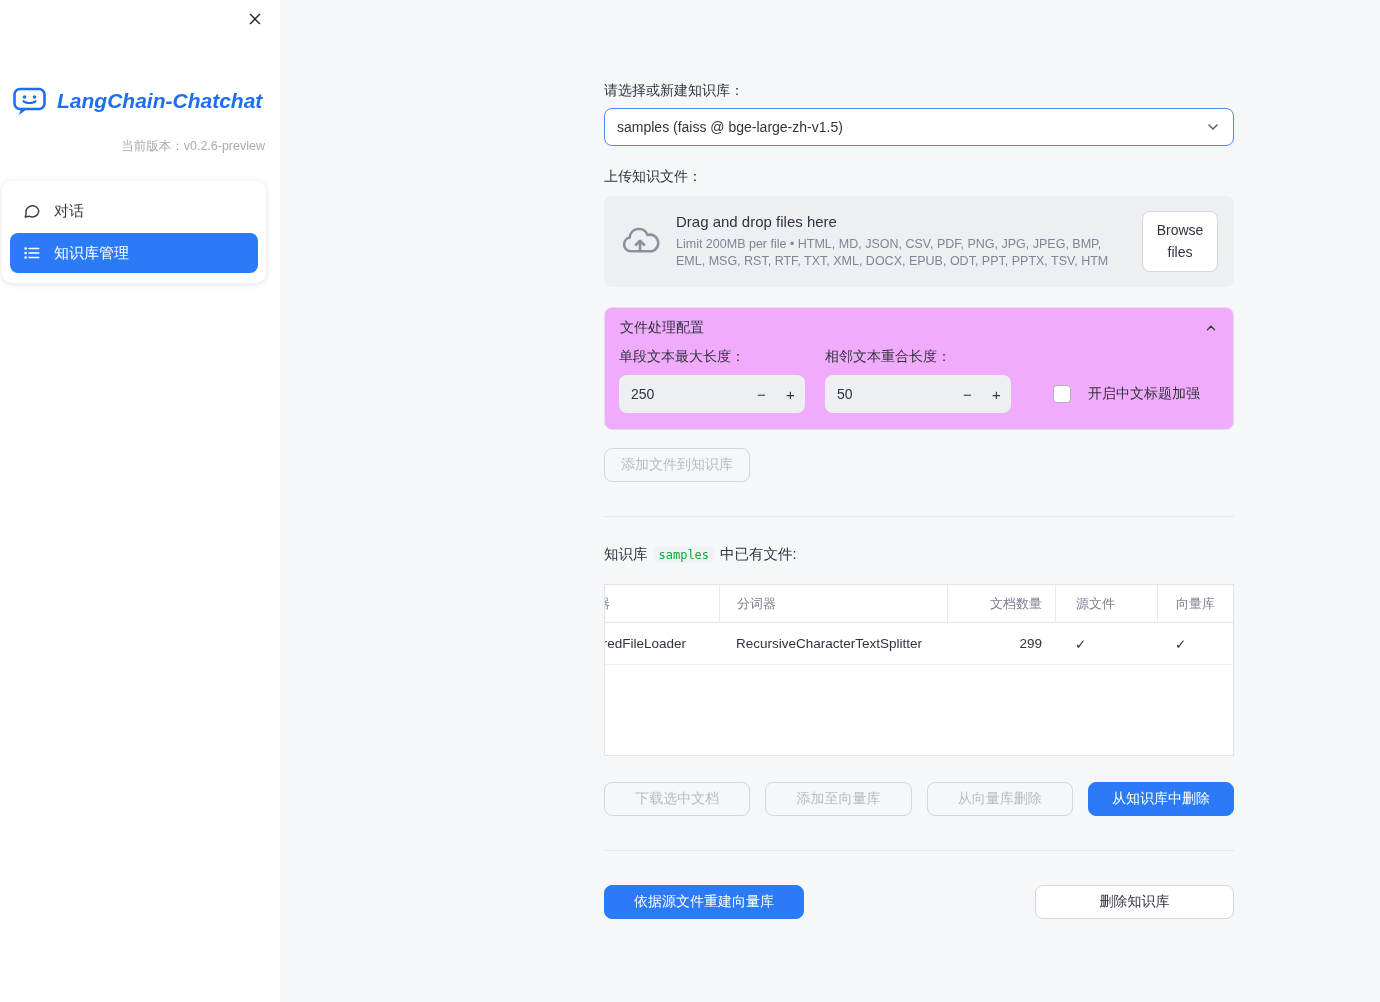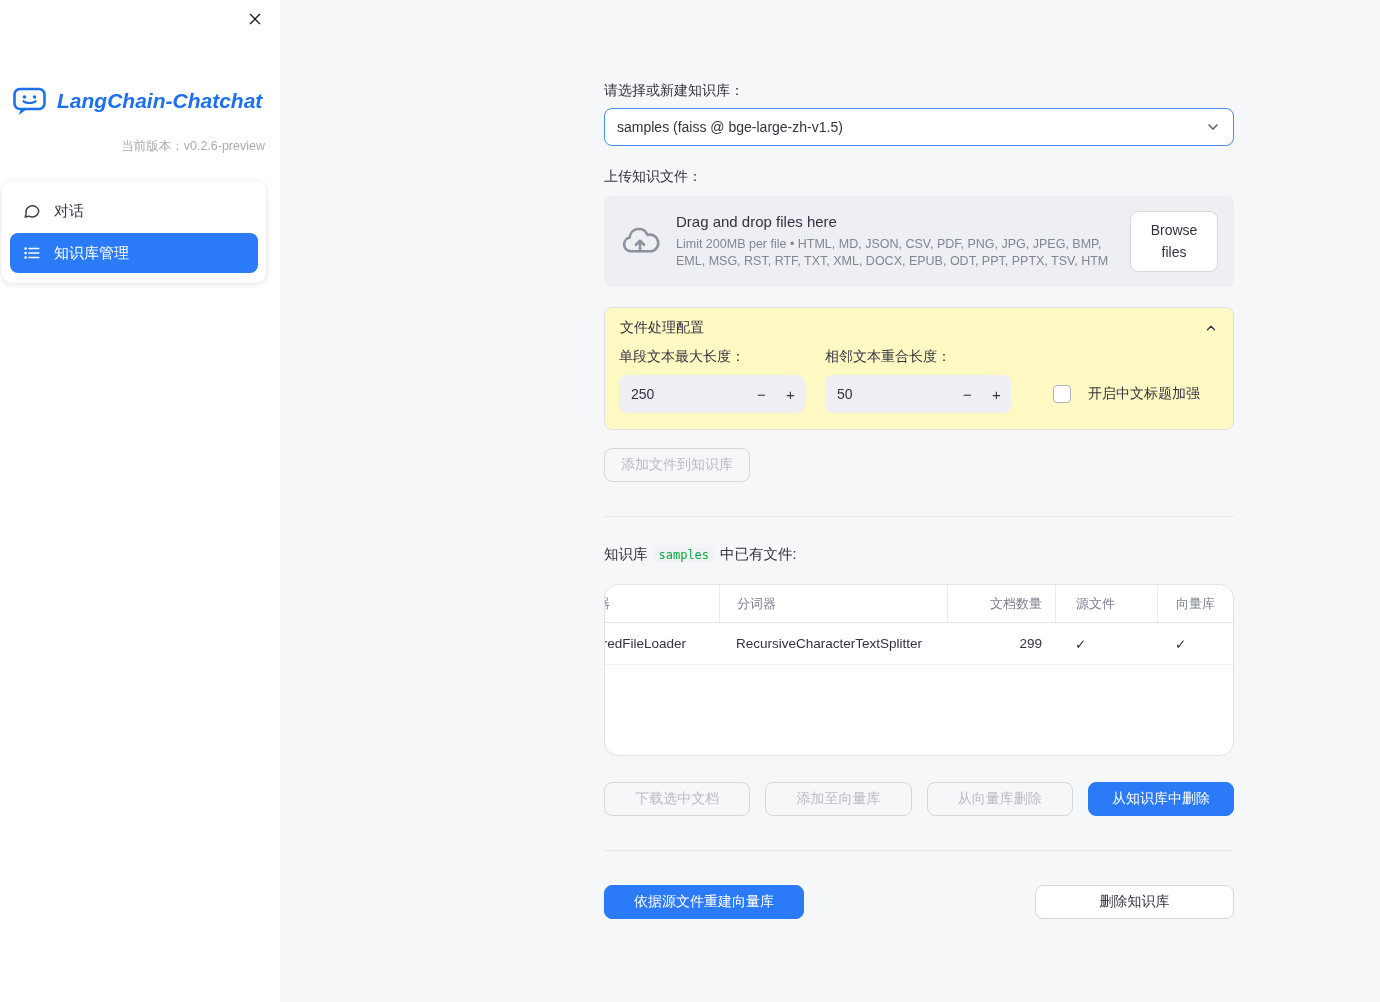--- a/index.html
+++ b/index.html
@@ -35,23 +35,23 @@
     display:flex;align-items:center;padding:0 12px;cursor:pointer;}
   .selectbox .value{flex:1;font-size:14px;}
 
   .upload-label{margin-top:22px;}
   .uploader{margin-top:8px;background:var(--gray-widget);border-radius:8px;padding:15px 16px;
     display:flex;align-items:center;gap:16px;}
   .uploader .texts{flex:1;}
   .uploader .dd-title{font-size:15px;}
   .uploader .dd-limit{margin-top:6px;font-size:12.5px;line-height:1.35;color:#7f8694;}
   .browse-btn{background:#fff;border:1px solid var(--border);border-radius:8px;font-size:14px;
-    padding:8px 10px;width:88px;text-align:center;line-height:1.55;cursor:pointer;color:var(--text);}
-
-  .expander{margin-top:20px;border:1px solid #dfe1e6;border-radius:8px;background:#fef9c3;}
+    padding:8px 10px;width:76px;text-align:center;line-height:1.55;cursor:pointer;color:var(--text);}
+
+  .expander{margin-top:20px;border:1px solid #dfe1e6;border-radius:8px;background:#f0abfc;}
   .exp-header{height:40px;display:flex;align-items:center;justify-content:space-between;
     padding:0 15px;font-size:14px;cursor:pointer;}
   .exp-body{padding:0 14px 16px 14px;display:flex;align-items:flex-start;}
   .num-group{width:186px;margin-right:20px;}
   .num-group .nlabel{font-size:14px;margin-bottom:9px;}
   .numinput{height:38px;background:var(--gray-widget);border-radius:8px;display:flex;align-items:center;overflow:hidden;}
   .numinput .val{flex:1;padding-left:12px;font-size:14px;}
   .numinput .step{width:29px;height:100%;display:flex;align-items:center;justify-content:center;
     font-size:15px;color:var(--text);cursor:pointer;}
   .cb-wrap{align-self:flex-end;margin-bottom:10px;margin-left:22px;display:flex;align-items:center;gap:17px;cursor:pointer;}
@@ -67,21 +67,21 @@
 
   hr.divider{border:none;border-top:1px solid var(--hr);margin:34px 0 0 0;}
 
   .kb-files-line{margin-top:28px;font-size:14.5px;display:flex;align-items:center;}
   .code{font-family:"DejaVu Sans Mono","Liberation Mono",monospace;font-size:12px;color:#09ab3b;
     background:#f0f2f6;border-radius:4px;padding:1px 5px;margin:0 6px;}
 
   .info-box{margin-top:20px;background:#e8f1fb;color:#1b6ec2;border-radius:8px;
     padding:15px 16px;font-size:14.5px;}
 
-  .tbl{margin-top:20px;border:1px solid #e2e3e8;border-radius:14px;background:#fff;height:172px;overflow:hidden;}
+  .tbl{margin-top:20px;border:1px solid #e2e3e8;border-radius:0;background:#fff;height:172px;overflow:hidden;}
   .tr{display:flex;}
   .tr.head{height:38px;border-bottom:1px solid #e2e3e8;}
   .tr.datarow{height:42px;border-bottom:1px solid #eef0f2;}
   .cell{display:flex;align-items:center;font-size:13px;overflow:hidden;white-space:nowrap;}
   .c1{width:114px;}
   .c2{width:228px;padding-left:17px;border-left:1px solid #e9eaee;}
   .c3{width:108px;justify-content:flex-end;padding-right:13px;border-left:1px solid #e9eaee;}
   .c4{width:102px;padding-left:20px;border-left:1px solid #e9eaee;}
   .c5{flex:1;padding-left:18px;border-left:1px solid #e9eaee;}
   .tr.head .cell{color:#7d8190;}

